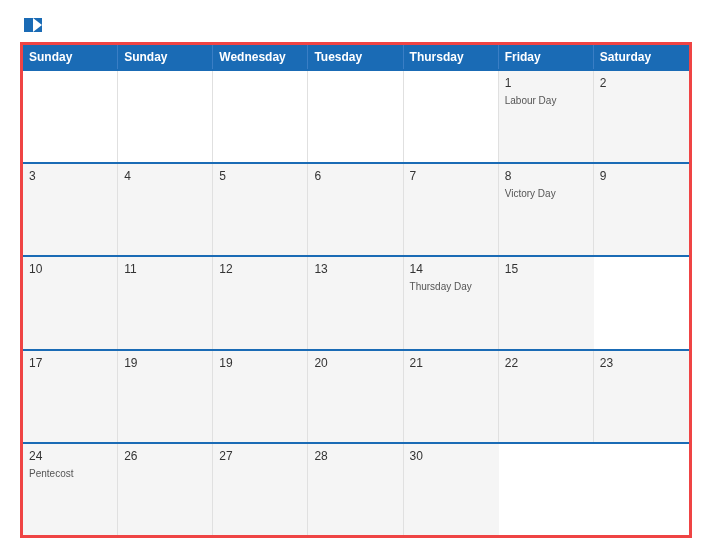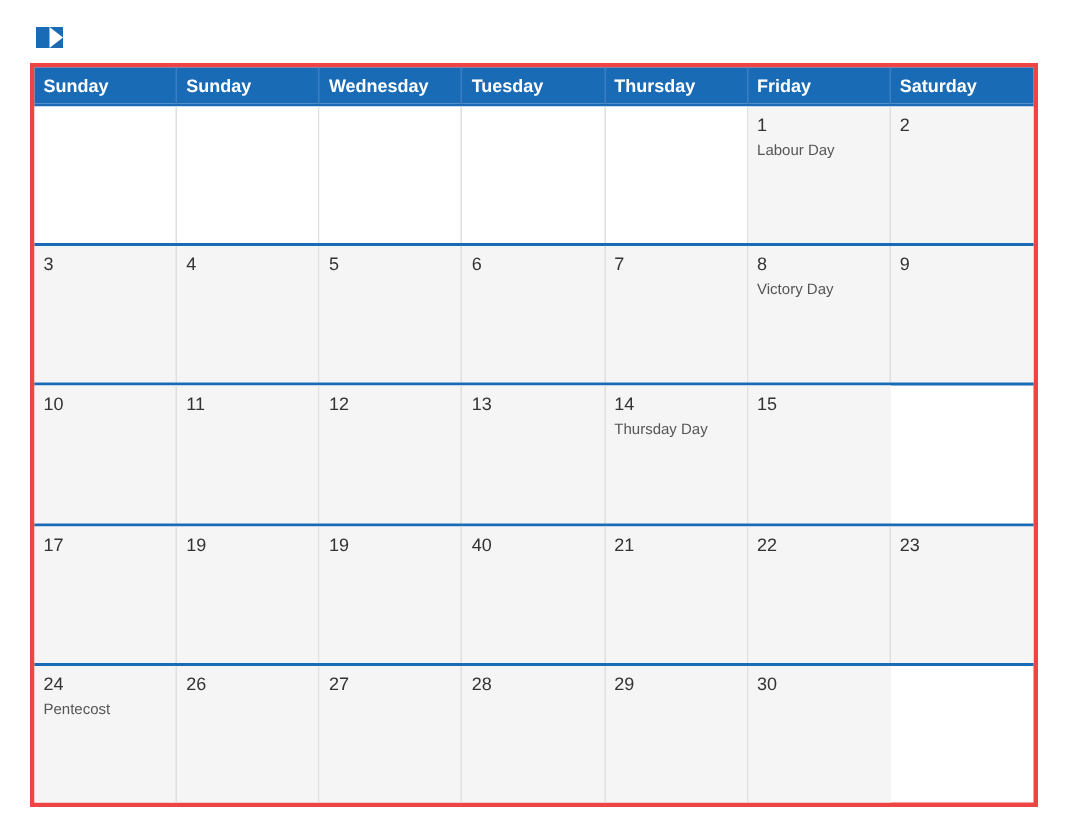--- a/index.html
+++ b/index.html
@@ -242,21 +242,21 @@
         <div class="day-cell">
           <div class="day-number">17</div>
         </div>
         <div class="day-cell">
           <div class="day-number">19</div>
         </div>
         <div class="day-cell">
           <div class="day-number">19</div>
         </div>
         <div class="day-cell">
-          <div class="day-number">40</div>
+          <div class="day-number">20</div>
         </div>
         <div class="day-cell">
           <div class="day-number">21</div>
         </div>
         <div class="day-cell">
           <div class="day-number">22</div>
         </div>
         <div class="day-cell">
           <div class="day-number">23</div>
         </div>
@@ -269,20 +269,17 @@
         <div class="day-cell">
           <div class="day-number">26</div>
         </div>
         <div class="day-cell">
           <div class="day-number">27</div>
         </div>
         <div class="day-cell">
           <div class="day-number">28</div>
         </div>
         <div class="day-cell">
-          <div class="day-number">29</div>
-        </div>
-        <div class="day-cell">
           <div class="day-number">30</div>
         </div>
       </div>
     </div>
 </div>
 
 </body></html>

